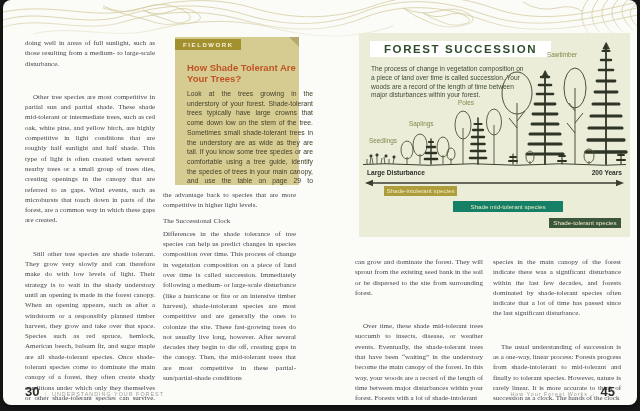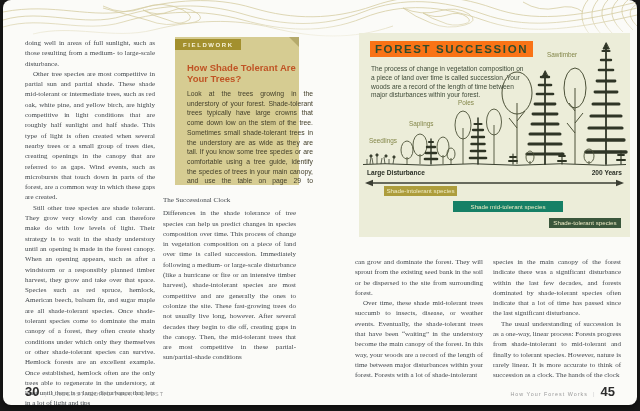--- a/index.html
+++ b/index.html
@@ -5,40 +5,40 @@
   html,body{margin:0;padding:0;background:#181818;}
   .canvas{position:relative;width:640px;height:411px;background:#181818;overflow:hidden;
           font-family:"Liberation Sans",sans-serif;}
   .page{position:absolute;left:3px;right:3px;top:0;bottom:6px;background:#fbfbf8;
         border-radius:8px;box-shadow:0 2px 8px rgba(0,0,0,.55);overflow:hidden;}
   .topo{position:absolute;top:0;left:0;}
 
   
   .col{position:absolute;}
   .col p{margin:0;font:7px/10.3px "Liberation Serif",serif;color:#41464c;text-align:justify;}
-  .col p.ind{text-indent:8px;}
+  .col p.ind{text-indent:8px;margin-top:23px;}
   .sec-head{font-family:"Liberation Sans",sans-serif;font-weight:bold;font-size:9px;
             color:#1c425a;margin:5px 0 3px 0 !important;text-align:left;text-indent:0 !important;}
 
   
   .fieldwork{position:absolute;left:172px;top:37px;width:124px;height:148px;background:#d6cc92;
              clip-path:polygon(0 0,138px 0,148px 10px,148px 100%,0 100%);}
   .fw-ear{position:absolute;right:0;top:0;width:0;height:0;border-style:solid;
           border-width:0 10px 10px 0;border-color:transparent #b5aa6c transparent transparent;}
   .fw-tag{position:absolute;left:0;top:2px;background:#a3902e;color:#f7f3da;
           font-size:6px;font-weight:bold;letter-spacing:1.6px;padding:2.5px 7px 2px 8px;}
   .fw-title{position:absolute;left:12px;top:25px;width:120px;font-weight:bold;font-size:9.5px;
             line-height:11px;color:#c05425;}
   .fw-body{position:absolute;left:12px;top:52px;width:126px;font-size:6.8px;line-height:9.7px;
            color:#45412c;text-align:justify;}
 
   
   .panel{position:absolute;left:356px;top:33px;width:271px;height:204px;background:#ecedd9;}
-  .panel-title{position:absolute;left:11px;top:8px;background:#f97316;color:#2f4c2d;
-               font-weight:bold;font-size:11.5px;letter-spacing:1.6px;padding:2px 5px;}
+  .panel-title{position:absolute;left:11px;top:8px;background:#ffffff;color:#2f4c2d;
+               font-weight:bold;font-size:11.5px;letter-spacing:1.6px;padding:2px 14px;}
   .panel-caption{position:absolute;left:12px;top:32px;width:154px;font-size:6.6px;line-height:8.8px;
                  color:#3d4937;}
   .stage{position:absolute;font-size:6.4px;color:#84874a;}
   .tl-label{position:absolute;top:136px;font-size:6.6px;font-weight:bold;color:#2b3027;}
   .bar{position:absolute;color:#efecc6;font-size:6.2px;text-align:center;line-height:9.5px;
        white-space:nowrap;overflow:hidden;}
   .treesvg{position:absolute;left:0;top:0;}
 
   
   .footer{position:absolute;top:384px;font-size:5.4px;color:#9b9b9b;letter-spacing:1px;}
@@ -81,20 +81,21 @@
     </div>
 
     <div class="fieldwork">
       <div class="fw-ear"></div>
       <div class="fw-tag">FIELDWORK</div>
       <div class="fw-title">How Shade Tolerant Are Your Trees?</div>
       <div class="fw-body">Look at the trees growing in the understory of your forest. Shade-tolerant trees typically have large crowns that come down low on the stem of the tree. Sometimes small shade-tolerant trees in the understory are as wide as they are tall. If you know some tree species or are comfortable using a tree guide, identify the species of trees in your main canopy, and use the table on page 29 to determine their shade tolerance.</div>
     </div>
 
     <div class="col" style="left:160px;top:190px;width:133px;">
+      <p>the advantage back to species that are more competitive in higher light levels.</p>
       <p class="sec-head">The Successional Clock</p>
       <p>Differences in the shade tolerance of tree species can help us predict changes in species composition over time. This process of change in vegetation composition on a piece of land over time is called succession. Immediately following a medium- or large-scale disturbance (like a hurricane or fire or an intensive timber harvest), shade-intolerant species are most competitive and are generally the ones to colonize the site. These fast-growing trees do not usually live long, however. After several decades they begin to die off, creating gaps in the canopy. Then, the mid-tolerant trees that are most competitive in these partial-sun/partial-shade conditions</p>
     </div>
 
     <div class="panel">
       <svg class="treesvg" width="271" height="204" viewBox="0 0 271 204">
 
         <path d="M4,131.5 q22,-1.5 44,0 t44,0 t44,0 t44,0 t44,0 t43,0" stroke="#3a4030" fill="none" stroke-width="1"></path>
 
         <g stroke="#3a4030" stroke-width="0.8" fill="#3a4030">

